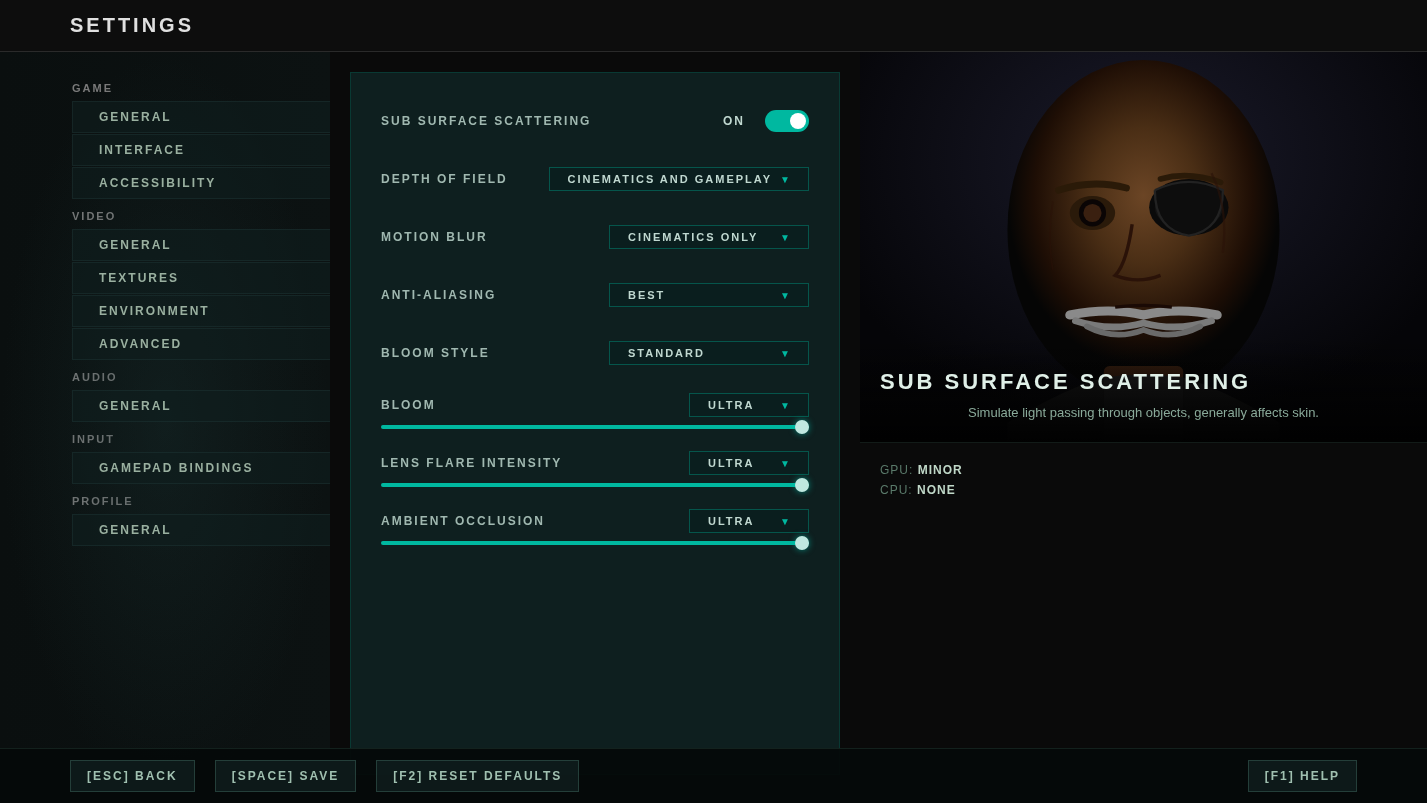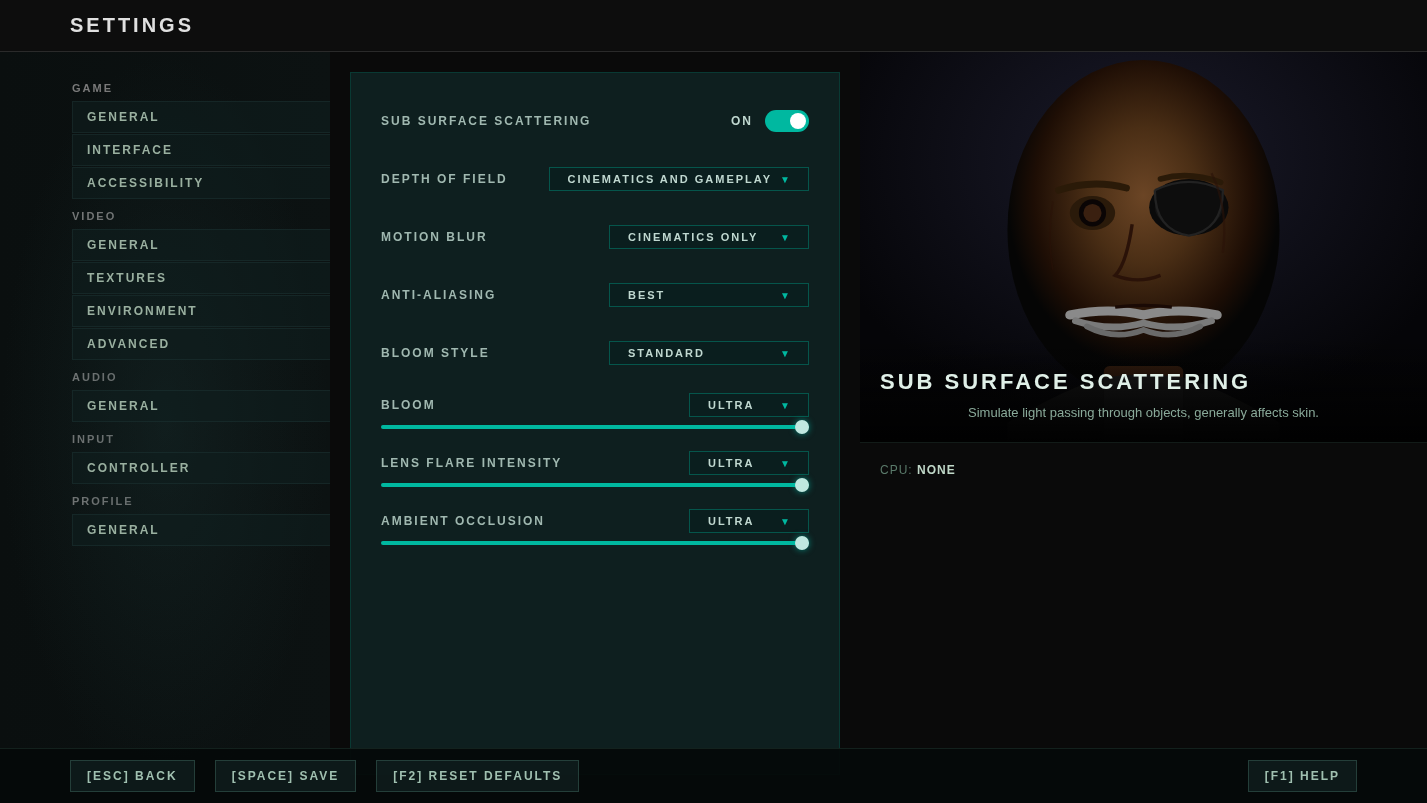--- a/index.html
+++ b/index.html
@@ -63,21 +63,21 @@
       font-weight: bold;
       letter-spacing: 2px;
       padding: 10px 72px 6px;
       text-transform: uppercase;
     }
 
     .sidebar-item {
       display: block;
       width: calc(100% - 70px);
       margin: 1px 0 1px 72px;
-      padding: 8px 14px;
+      padding: 8px 26px;
       background: rgba(15, 30, 30, 0.6);
       border: 1px solid rgba(40, 70, 70, 0.3);
       color: #9ab0a0;
       font-size: 12px;
       font-weight: bold;
       letter-spacing: 2px;
       text-transform: uppercase;
       cursor: pointer;
       position: relative;
     }
@@ -124,21 +124,21 @@
 
     .setting-control {
       display: flex;
       align-items: center;
     }
 
     
     .toggle {
       display: flex;
       align-items: center;
-      gap: 12px;
+      gap: 20px;
     }
 
     .toggle-text {
       color: #c0d8d0;
       font-size: 12px;
       font-weight: bold;
       letter-spacing: 2px;
     }
 
     .toggle-switch {
@@ -355,21 +355,21 @@
       <div class="sidebar-item">INTERFACE</div>
       <div class="sidebar-item">ACCESSIBILITY</div>
       <div class="sidebar-section-label">VIDEO</div>
       <div class="sidebar-item">GENERAL</div>
       <div class="sidebar-item">TEXTURES</div>
       <div class="sidebar-item">ENVIRONMENT</div>
       <div class="sidebar-item">ADVANCED</div>
       <div class="sidebar-section-label">AUDIO</div>
       <div class="sidebar-item">GENERAL</div>
       <div class="sidebar-section-label">INPUT</div>
-      <div class="sidebar-item">CONTROLLER</div>
+      <div class="sidebar-item">GAMEPAD BINDINGS</div>
       <div class="sidebar-section-label">PROFILE</div>
       <div class="sidebar-item">GENERAL</div>
     </div>
 
   <div id="content">
 
     <div id="settings-panel">
 
     <div class="setting-row">
       <span class="setting-label">SUB SURFACE SCATTERING</span>
@@ -506,20 +506,24 @@
           <rect width="500" height="390" fill="url(#bottomFade)"></rect>
         </svg>
         <div id="feature-title">
           <h2>SUB SURFACE SCATTERING</h2>
           <p>Simulate light passing through objects, generally affects skin.</p>
         </div>
       </div>
 
       <div id="gpu-info">
         <div class="gpu-row">
+          <span class="gpu-label">GPU:</span>
+          <span class="gpu-value">MINOR</span>
+        </div>
+        <div class="gpu-row">
           <span class="gpu-label">CPU:</span>
           <span class="gpu-value">NONE</span>
         </div>
       </div>
     </div>
 
   </div>
 </div>
 
 <div id="footer">

